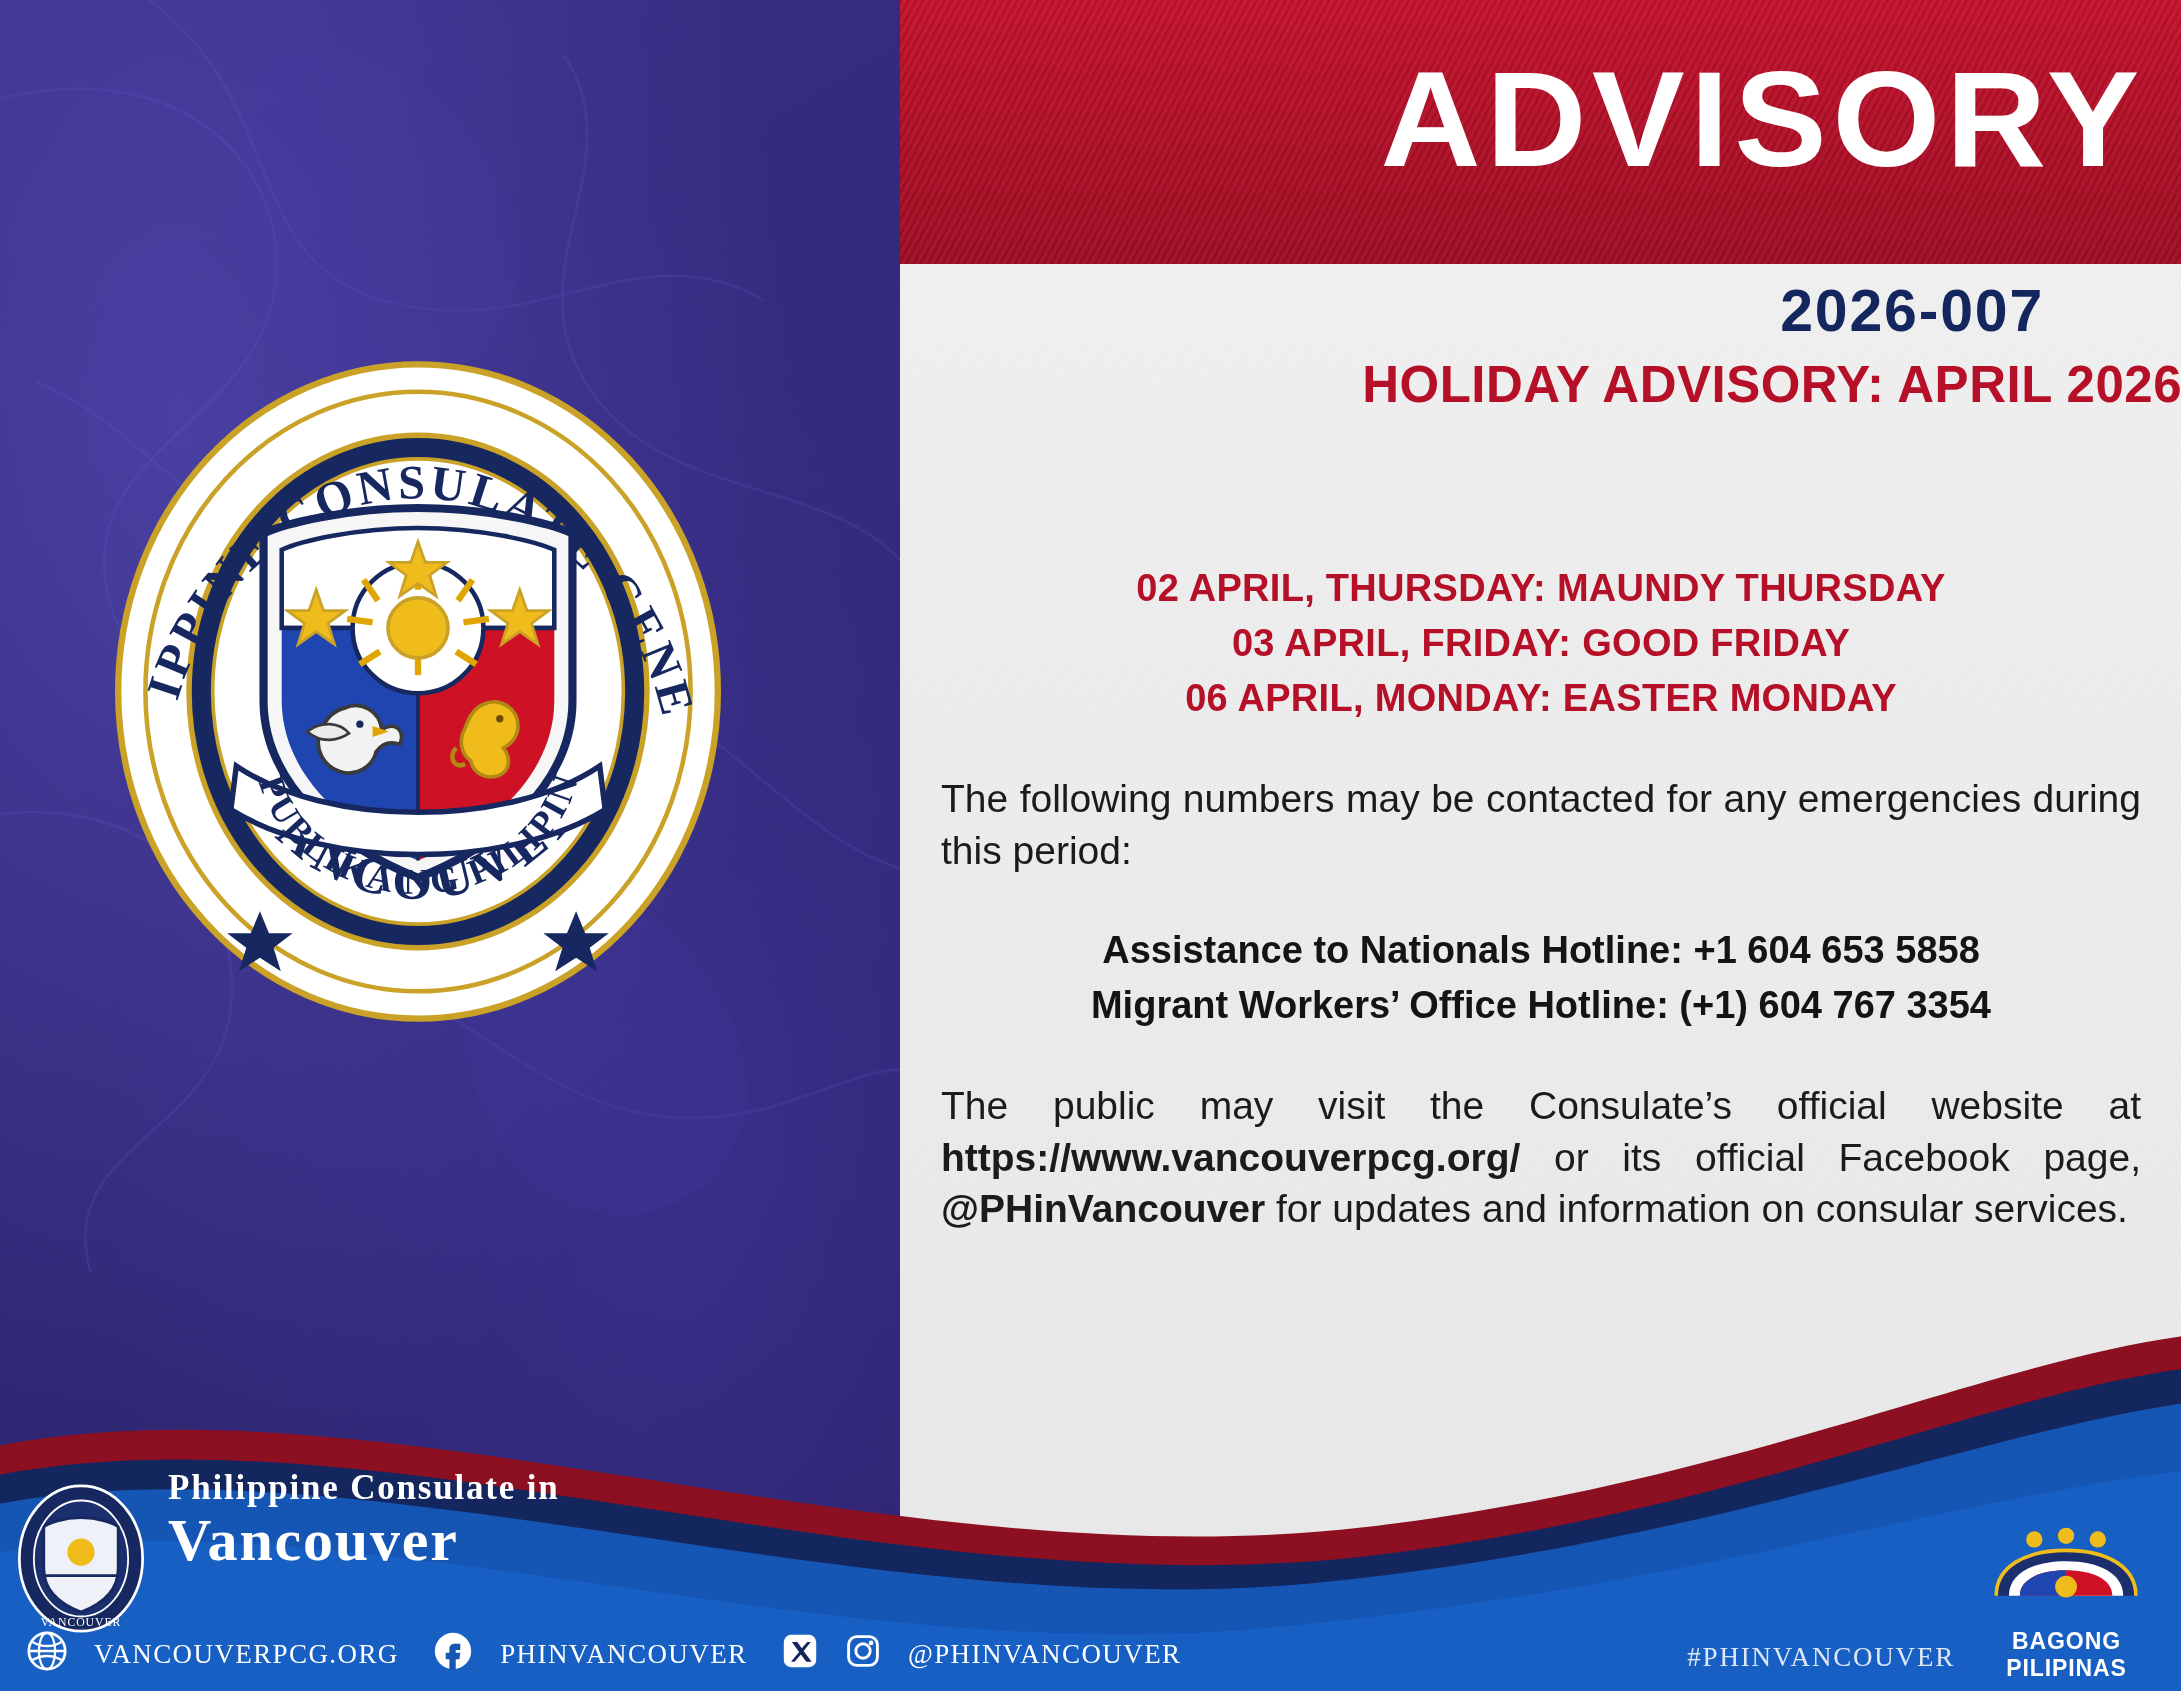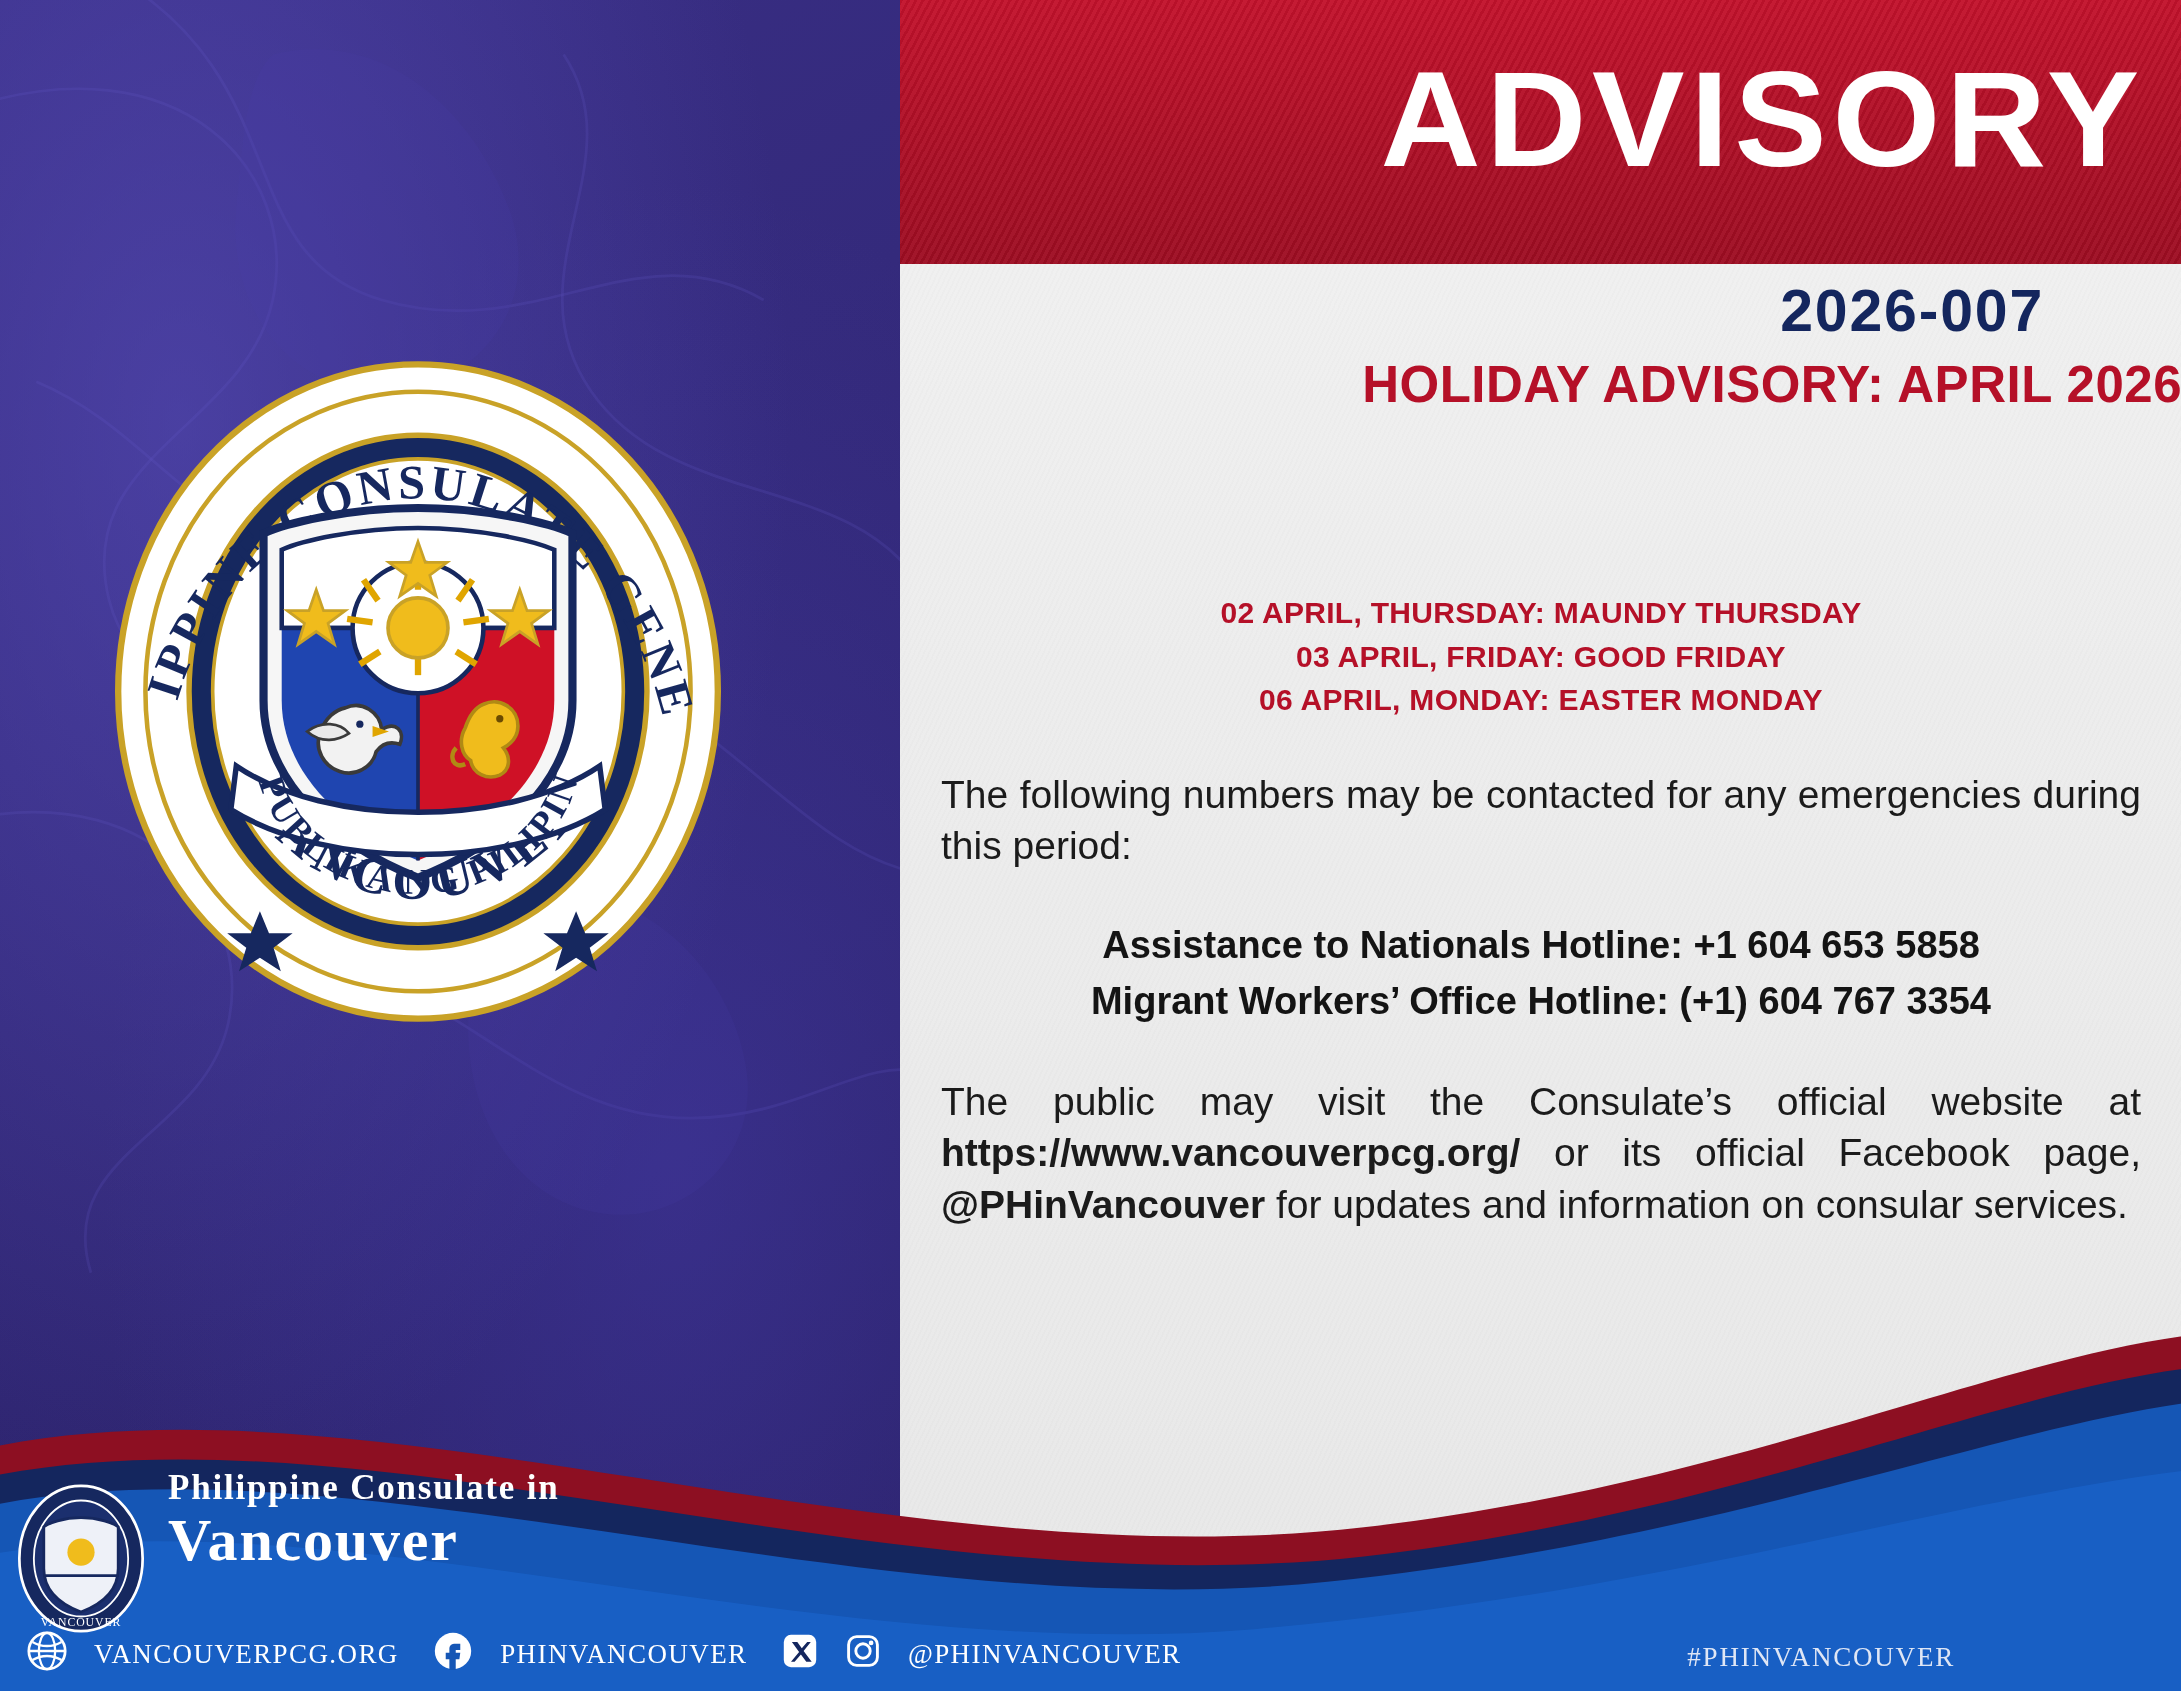--- a/index.html
+++ b/index.html
@@ -79,24 +79,23 @@
     line-height: 1.32;
   }
   .para-just { text-align: justify; text-align-last: left; }
   .para-just b { font-weight: 800; }
   .spacer-md { height: 47px; }
 
   .dates {
     text-align: center;
     color: #b51028;
     font-weight: 800;
-    font-size: 30px;
+    font-size: 38px;
     line-height: 1.45;
     letter-spacing: 0.3px;
-    margin-top: 30px;
   }
   .hotlines {
     text-align: center;
     color: #141414;
     font-weight: 800;
     font-size: 38px;
     line-height: 1.45;
   }
   .date-stamp {
     position: absolute; left: 900px; top: 1546px;
@@ -345,15 +344,31 @@
           <circle cx="20" cy="20" r="8" fill="none" stroke="#ffffff" stroke-width="3.2"></circle>
           <circle cx="29" cy="11" r="2.6" fill="#ffffff"></circle>
         </svg>
       </span>
       <span>@PHINVANCOUVER</span>
     </div>
   </div>
 
   <div class="hashtag">#PHINVANCOUVER</div>
 
+  <div class="bagong">
+    <svg viewBox="0 0 215 110" width="195" height="100">
+      <g>
+        <circle cx="72" cy="18" r="9" fill="#f0bc1c"></circle>
+        <circle cx="107" cy="14" r="9" fill="#f0bc1c"></circle>
+        <circle cx="142" cy="18" r="9" fill="#f0bc1c"></circle>
+        <path d="M30,80 C30,48 62,30 107,30 C152,30 184,48 184,80 Z" fill="#1b2f6e"></path>
+        <path d="M44,80 C44,56 70,42 107,42 C144,42 170,56 170,80 Z" fill="#ffffff"></path>
+        <path d="M56,80 C56,62 78,52 107,52 C136,52 158,62 158,80 L107,80 Z" fill="#cf1126"></path>
+        <path d="M56,80 C56,62 78,52 107,52 L107,80 Z" fill="#1f45b0"></path>
+        <circle cx="107" cy="70" r="12" fill="#f0bc1c"></circle>
+        <path d="M30,80 C30,48 62,30 107,30 C152,30 184,48 184,80" fill="none" stroke="#f0bc1c" stroke-width="4"></path>
+      </g>
+    </svg>
+    <div class="cap">BAGONG PILIPINAS</div>
+  </div>
 
 </div>
 
 
 </body></html>

